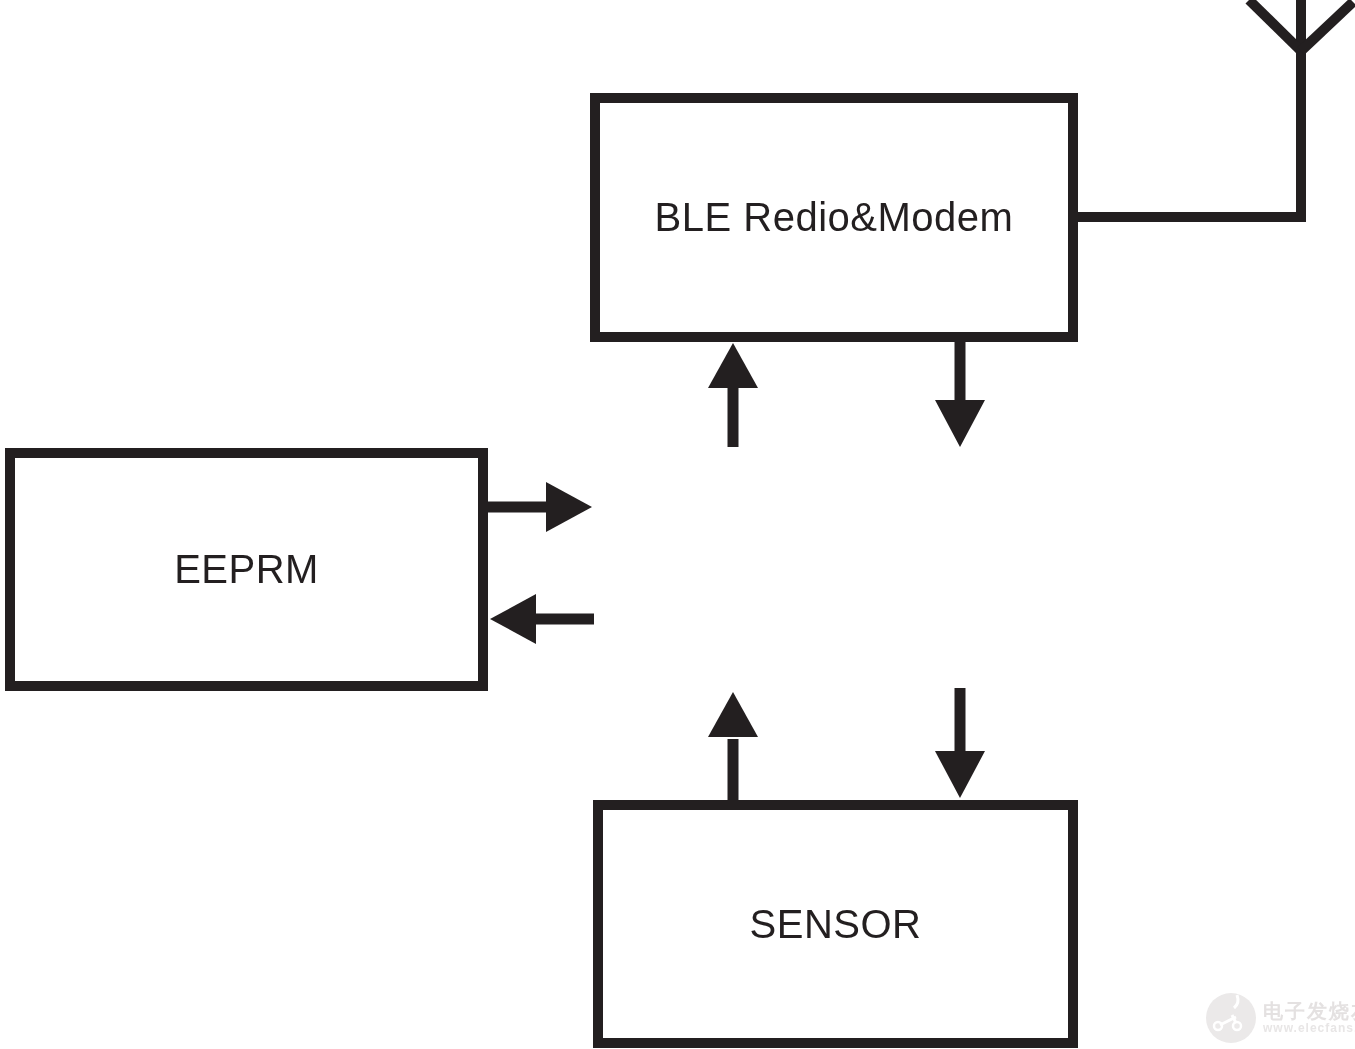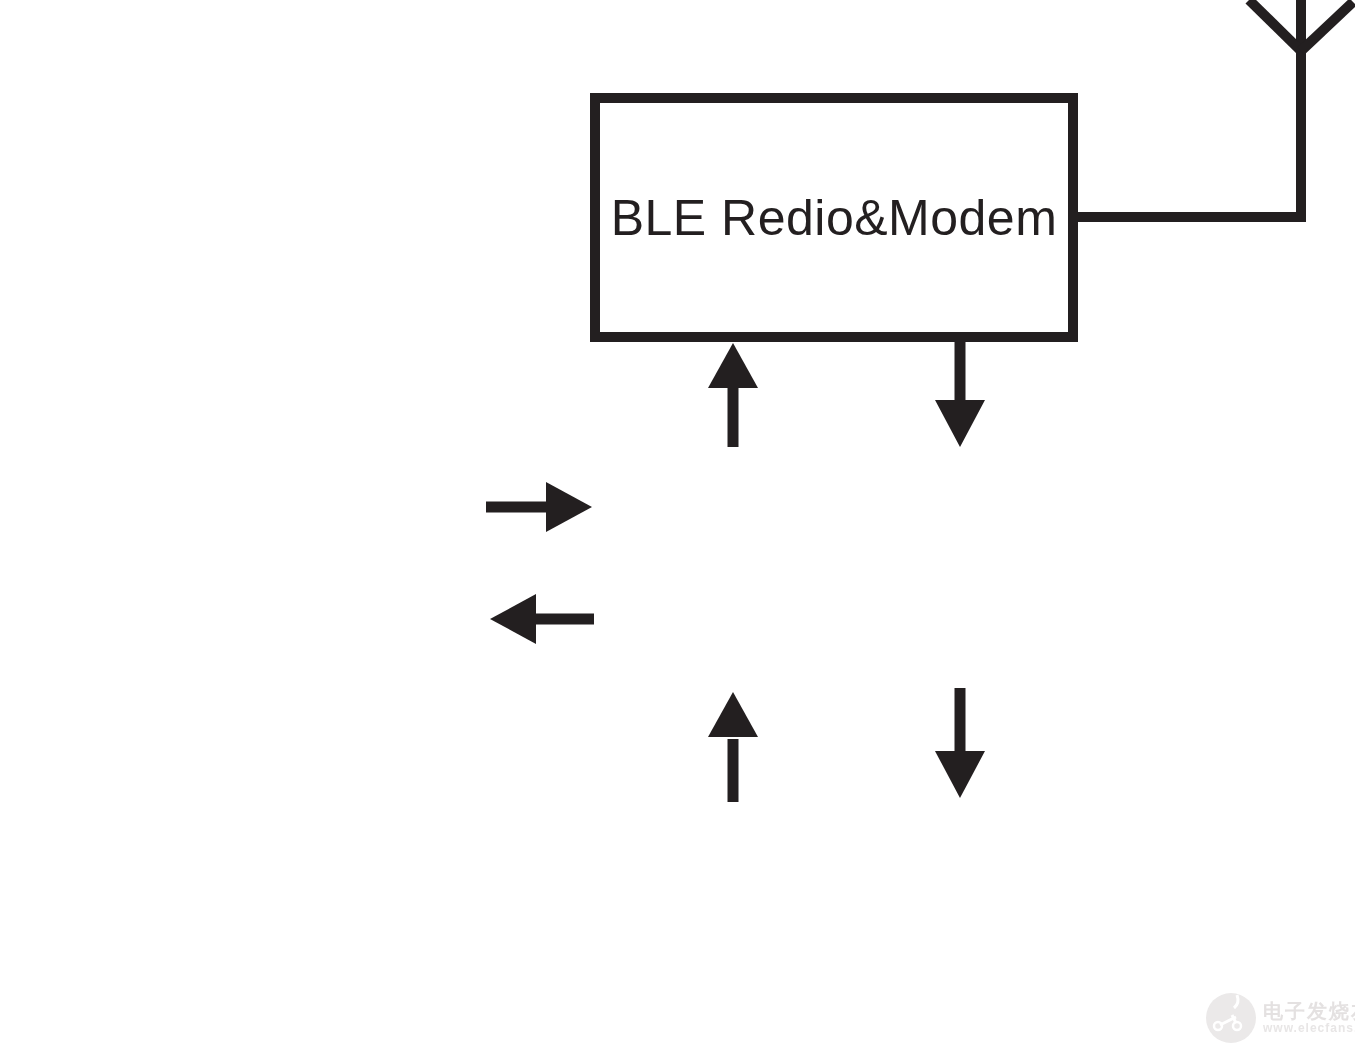--- a/index.html
+++ b/index.html
@@ -25,21 +25,21 @@
   }
   .box {
     position: absolute;
     box-sizing: border-box;
     border: 10px solid #231f20;
     background: #ffffff;
     display: flex;
     align-items: center;
     justify-content: center;
     color: #231f20;
-    font-size: 50px;
+    font-size: 40px;
     letter-spacing: 0.5px;
     white-space: nowrap;
   }
   .box-ble    { left: 590px; top: 93px;  width: 488px; height: 249px; }
   .box-eeprm  { left: 5px;   top: 448px; width: 483px; height: 243px; }
   .box-mou    { left: 592px; top: 445px; width: 486px; height: 245px; }
   .box-sensor { left: 593px; top: 800px; width: 485px; height: 248px; }
 
   .watermark {
     position: absolute;
@@ -122,22 +122,28 @@
       <path d="M 1073 217 L 1301 217 L 1301 0" fill="none" stroke="#231f20" stroke-width="10"></path>
       <path d="M 1249 0 L 1301 51" fill="none" stroke="#231f20" stroke-width="10"></path>
       <path d="M 1353 2 L 1301 51" fill="none" stroke="#231f20" stroke-width="10"></path>
     </g>
   </svg>
 
   <div class="box box-ble">
     <span>BLE Redio&amp;Modem</span>
   </div>
 
+  <div class="box box-eeprm">
+    <span>EEPRM</span>
+  </div>
 
 
+  <div class="box box-sensor">
+    <span>SENSOR</span>
+  </div>
 
   <div class="watermark">
     <div class="wm-logo">
       <svg width="50" height="50" viewBox="0 0 50 50">
         <path d="M 31 2 Q 34 10 28 15" fill="none" stroke="#ffffff" stroke-width="3"></path>
         <line x1="14" y1="32" x2="30" y2="24" stroke="#ffffff" stroke-width="3"></line>
         <circle cx="12" cy="33" r="4" fill="none" stroke="#ffffff" stroke-width="2.5"></circle>
         <circle cx="31" cy="33" r="4" fill="none" stroke="#ffffff" stroke-width="2.5"></circle>
         <line x1="30" y1="30" x2="26" y2="22" stroke="#ffffff" stroke-width="3"></line>
       </svg>

